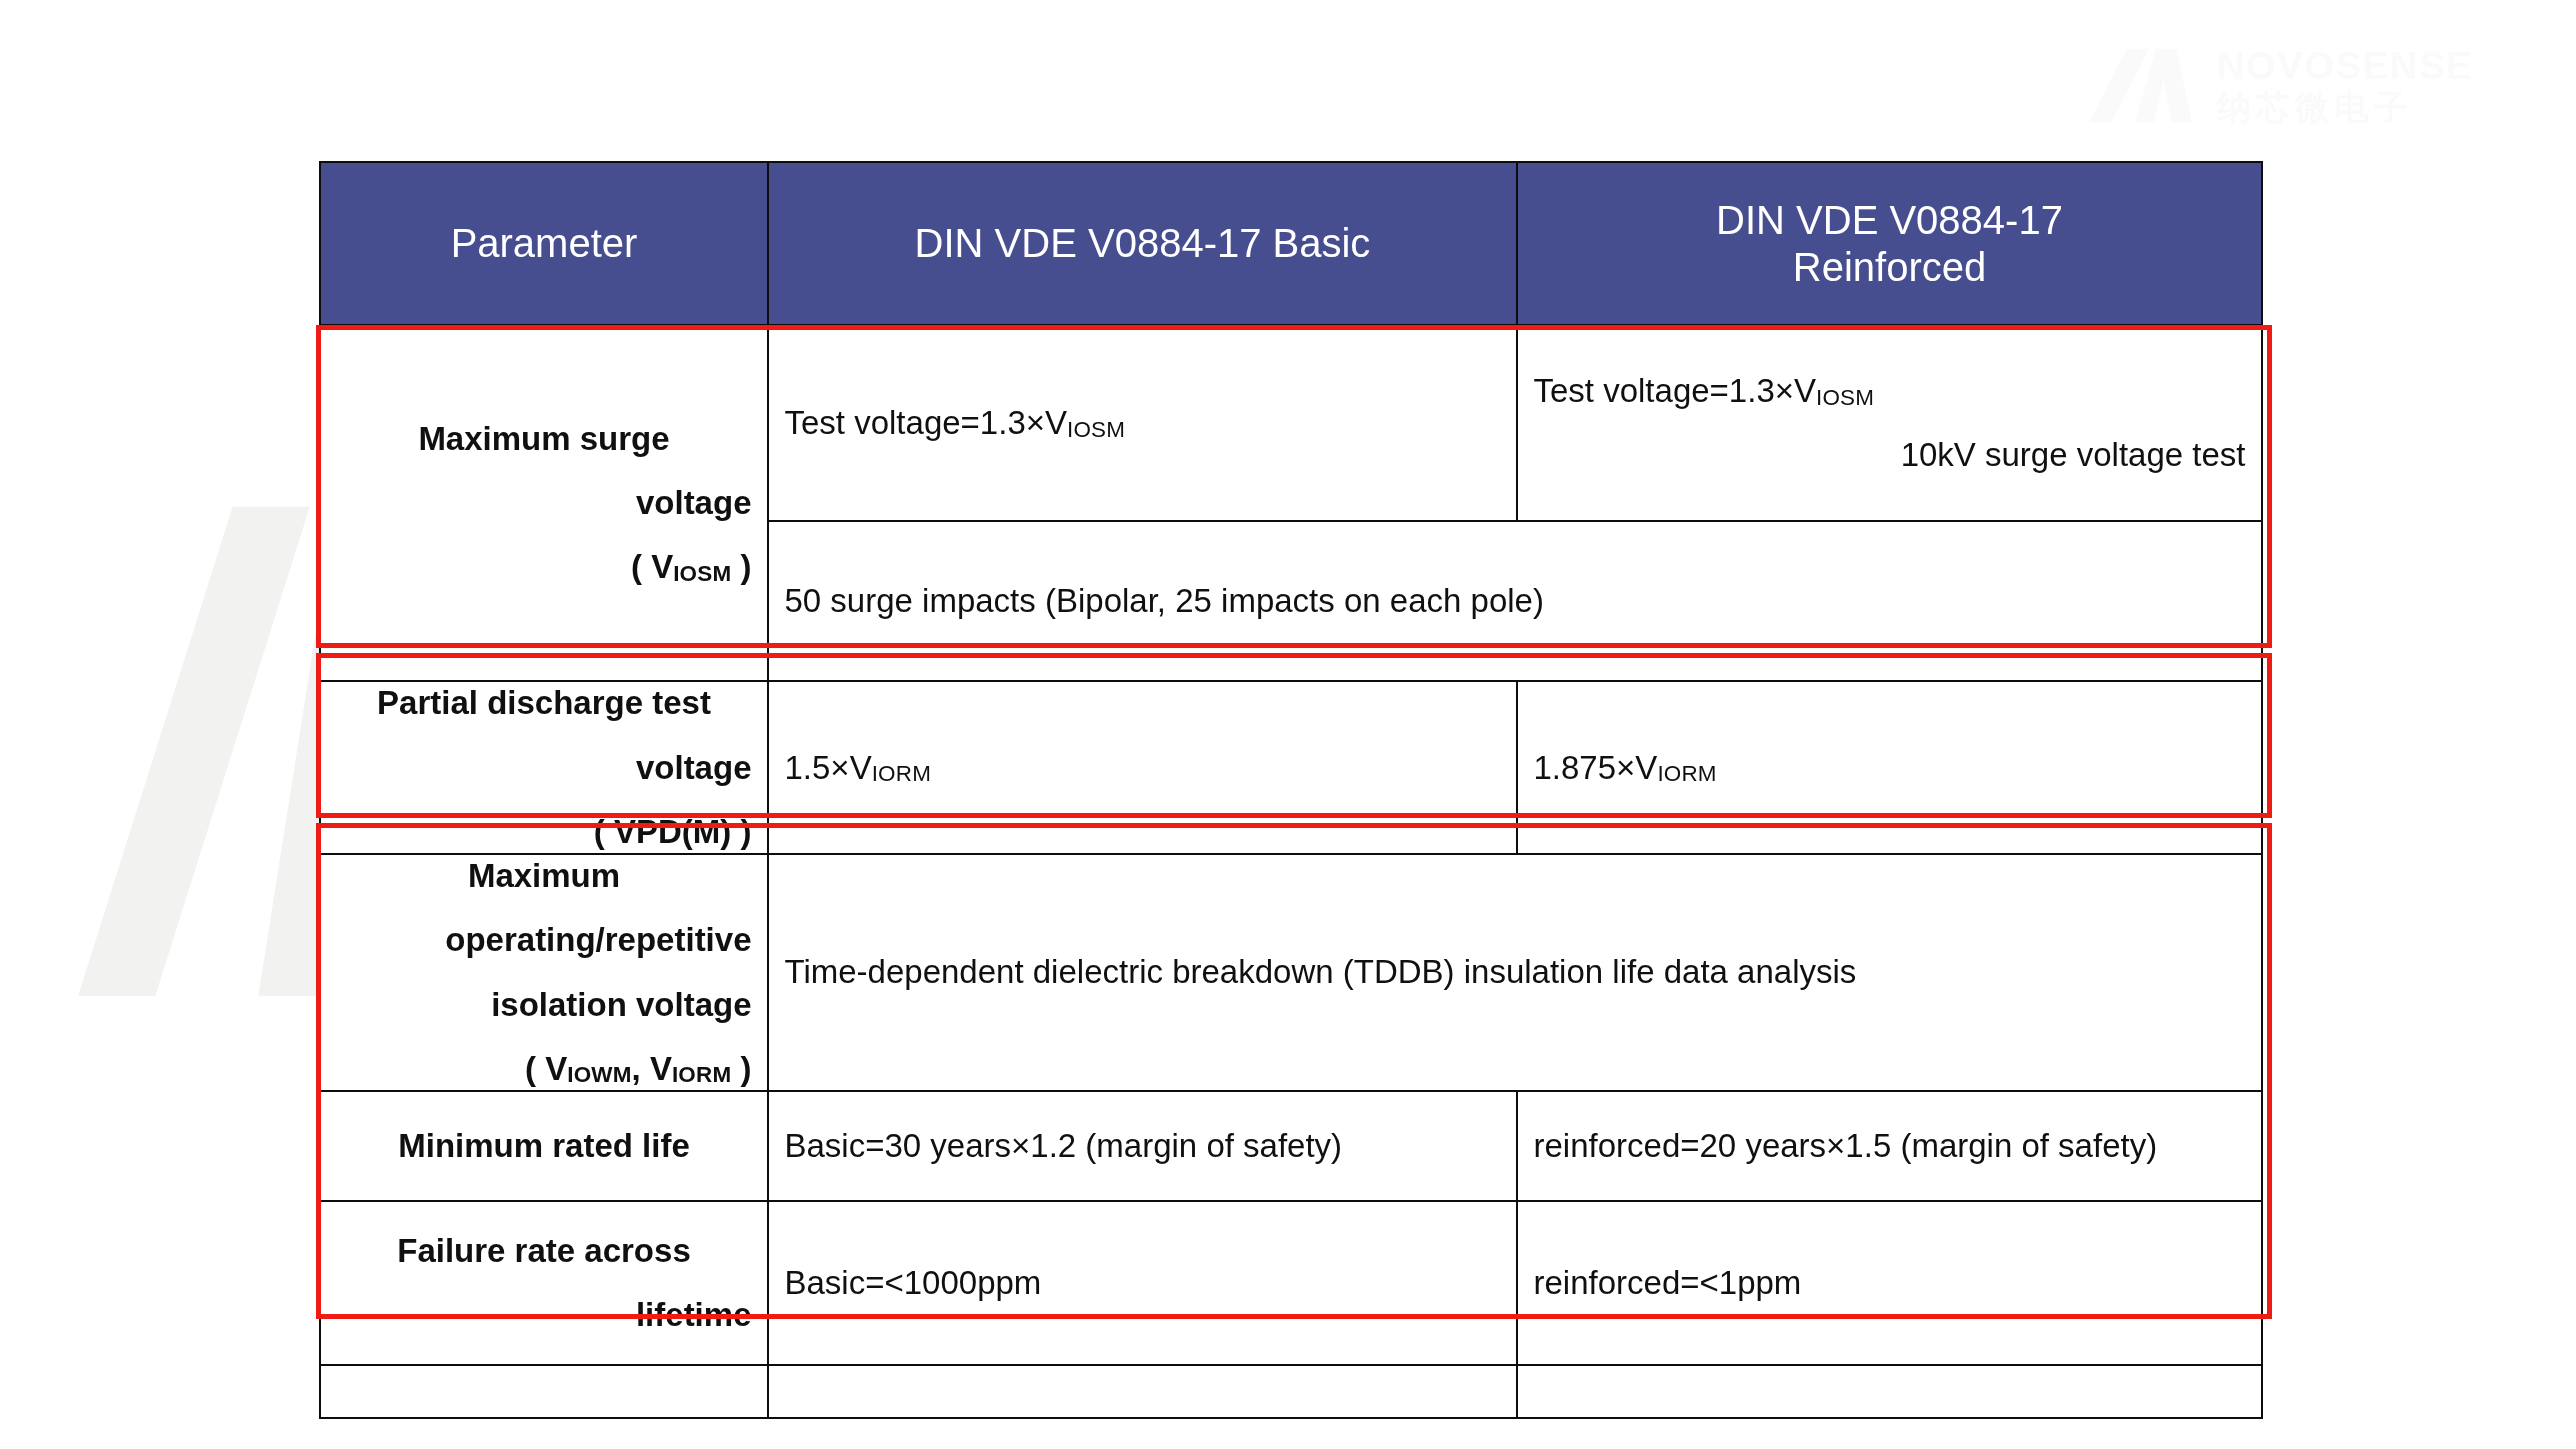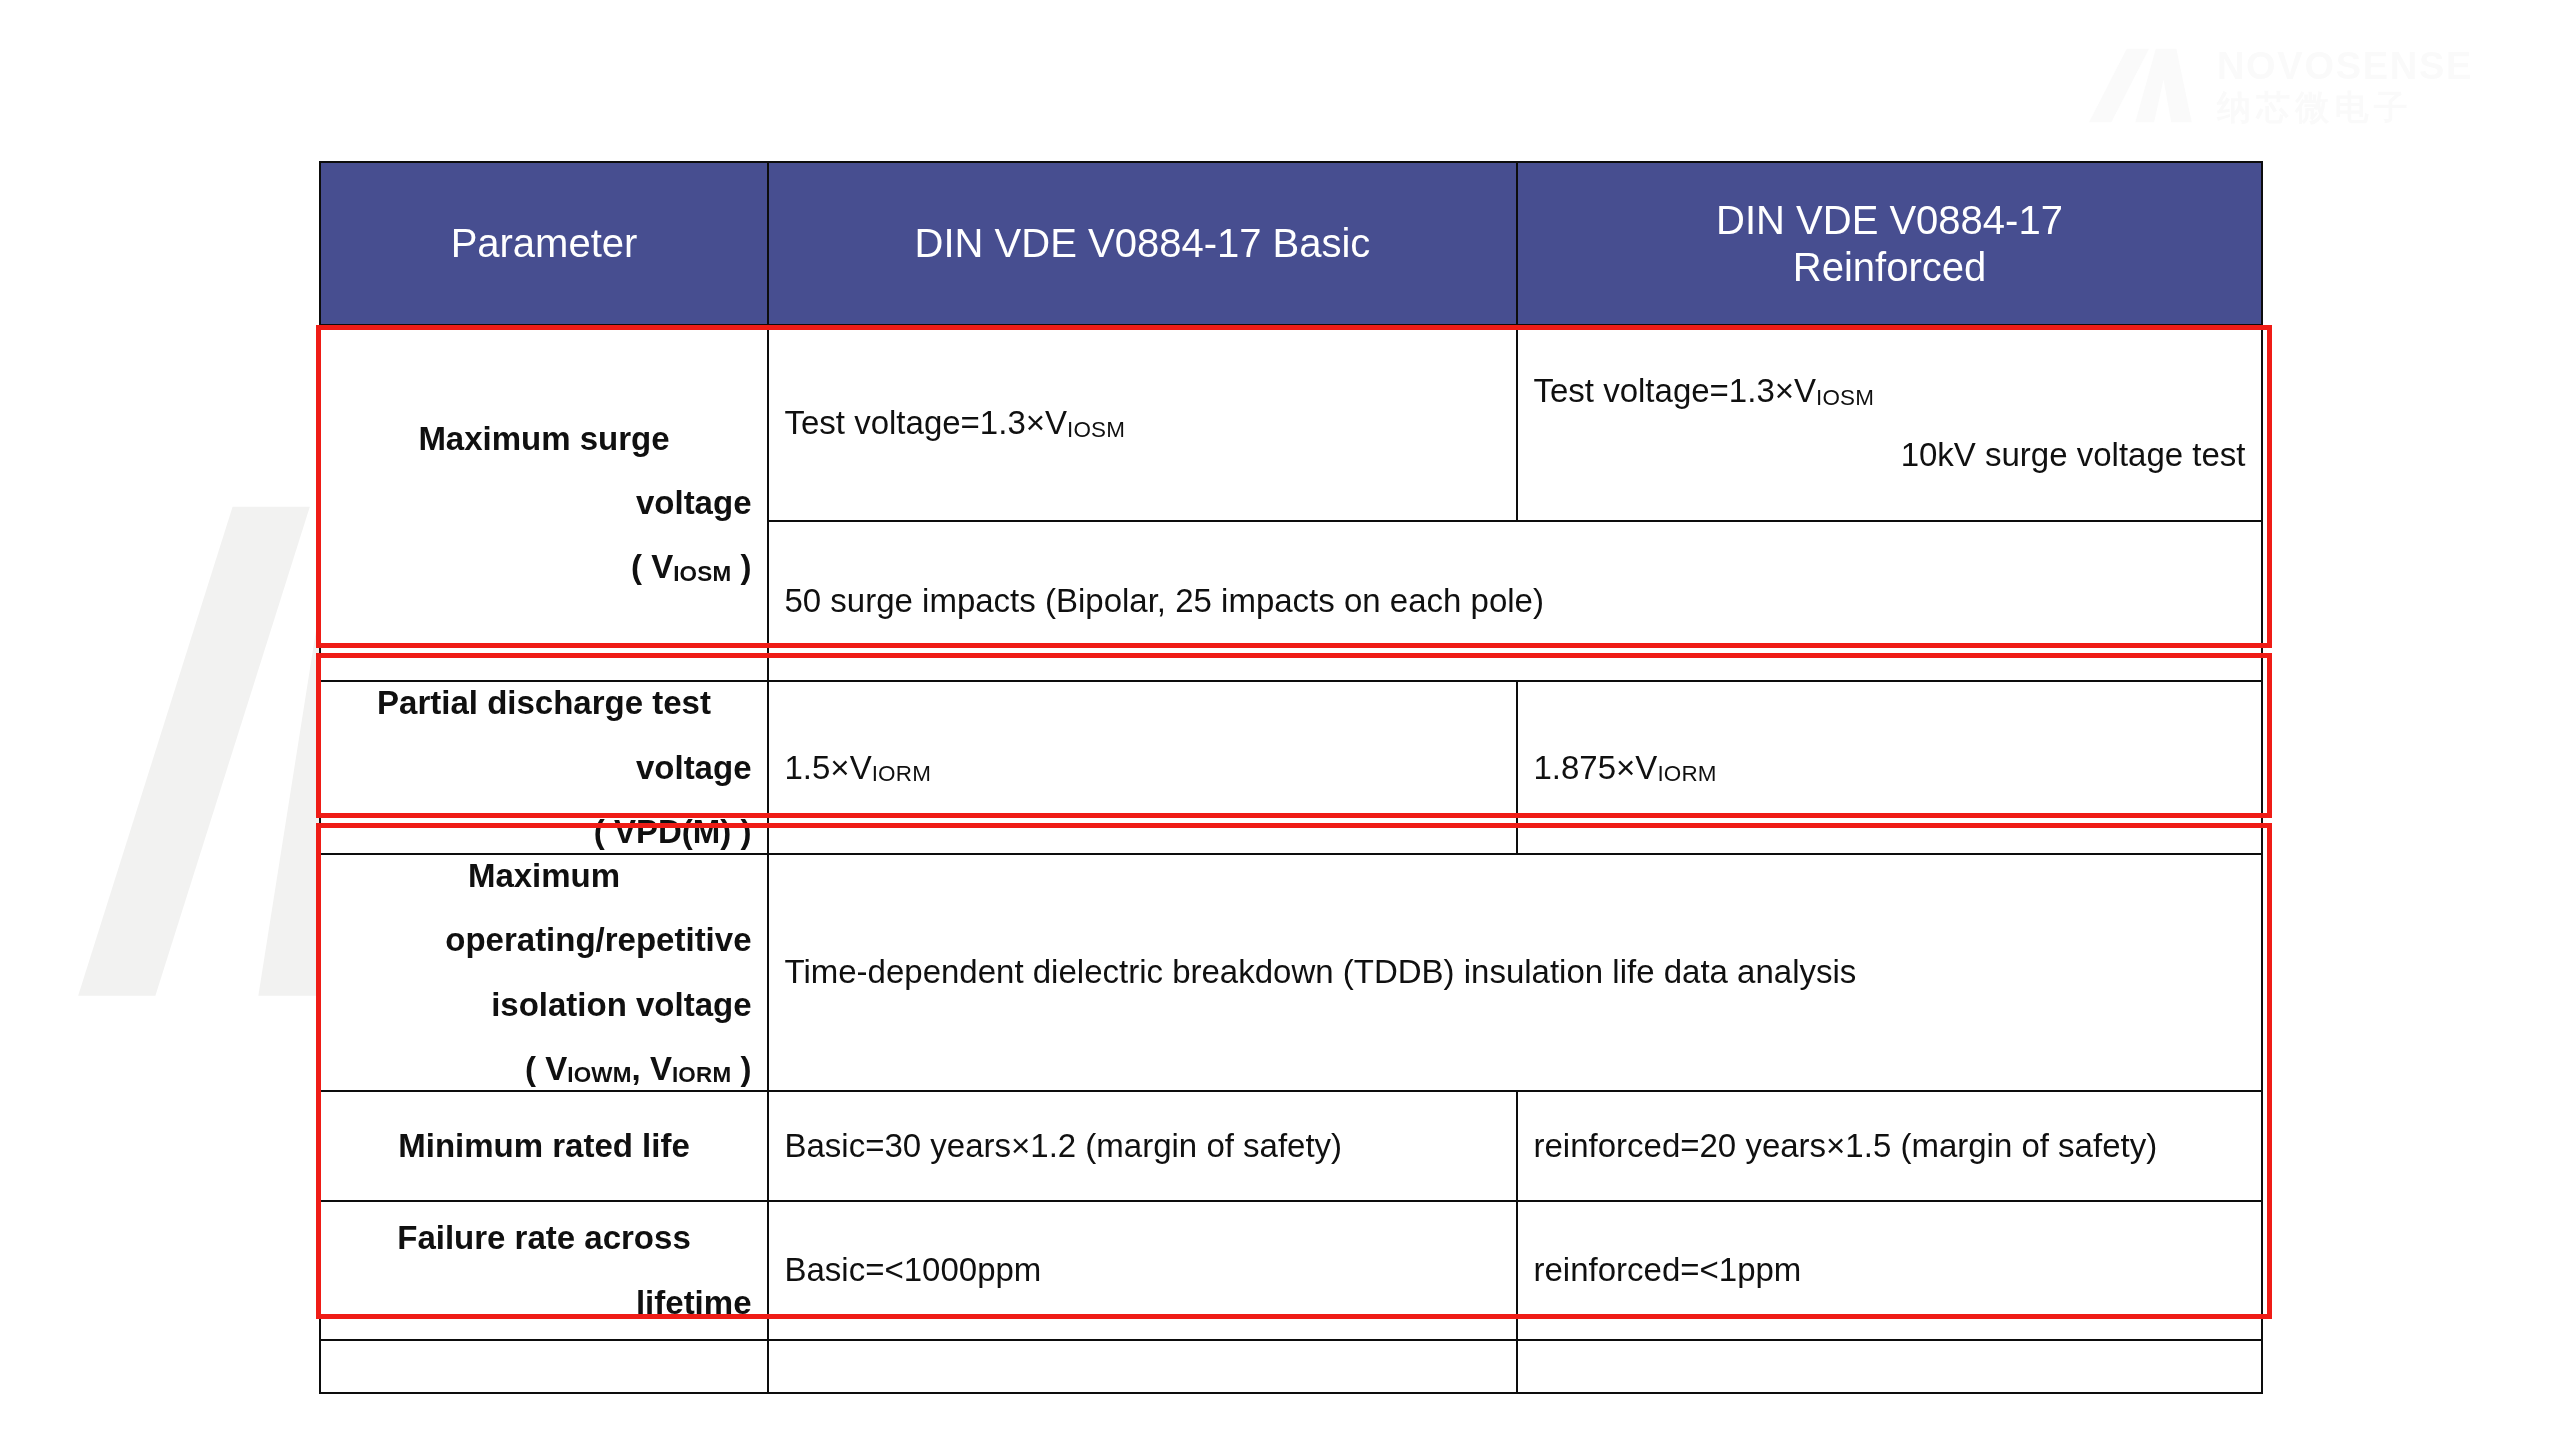--- a/index.html
+++ b/index.html
@@ -112,21 +112,21 @@
     vertical-align:baseline;
     position:relative;
     top:0.12em;
     letter-spacing:0.2px;
   }
   .r1{height:196px;}
   .r1b{height:160px;}
   .r2{height:163px;}
   .r3{height:203px;}
   .r4{height:110px;}
-  .r5{height:139px;}
+  .r5{height:164px;}
   .r6{height:53px;}
   .nowrap{white-space:nowrap;}
   .ln{display:block;}
   .ln + .ln{margin-top:22px;text-align:right;}
 
   
   .redbox{
     position:absolute;
     border:5.2px solid #ef1c16;
     box-sizing:border-box;

